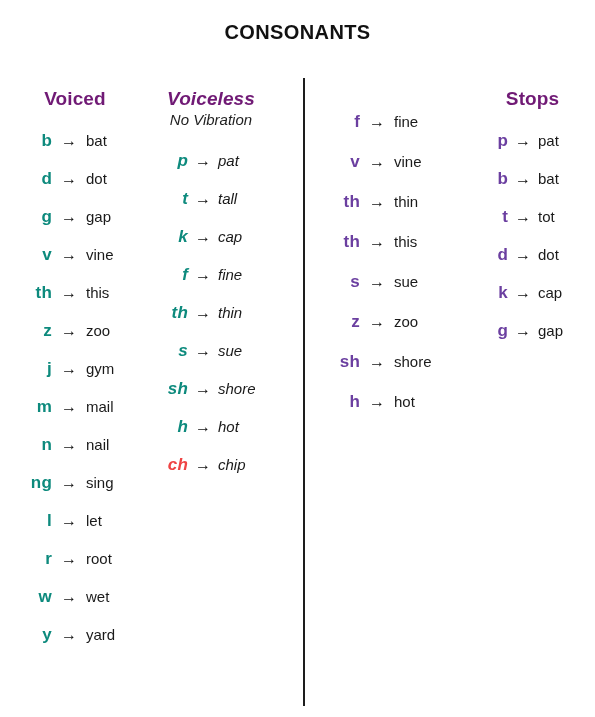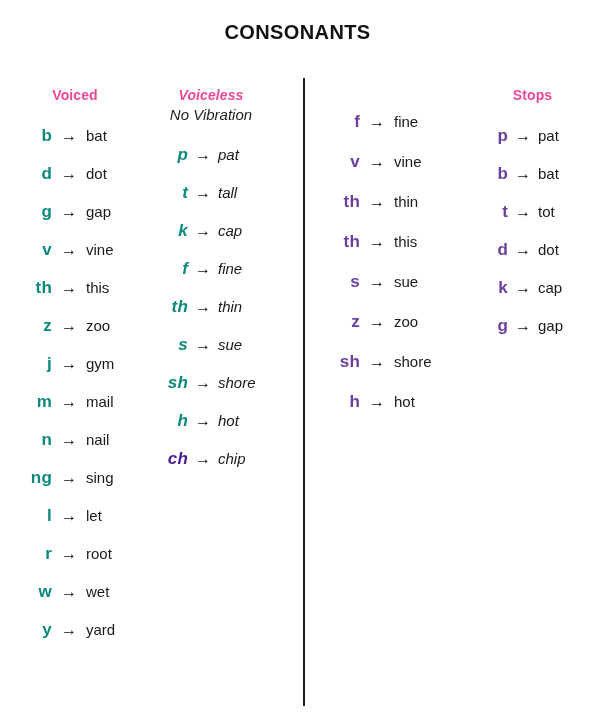--- a/index.html
+++ b/index.html
@@ -44,24 +44,24 @@
     position: absolute;
     top: 88px;
   }
   .col-voiced    { left: 0px;   width: 150px; }
   .col-voiceless { left: 136px; width: 150px; font-style: italic; }
   .col-fricative { left: 312px; width: 158px; }
   .col-stops     { left: 470px; width: 125px; }
 
   .col-head {
     text-align: center;
-    font-size: 14px;
+    font-size: 19px;
     font-weight: bold;
     letter-spacing: 0.1px;
-    color: #ec4899;
+    color: #701a75;
     line-height: 1.12;
   }
   .col-sub {
     text-align: center;
     font-size: 15px;
     font-weight: normal;
     color: #1f1f1f;
     margin-top: 3px;
     line-height: 1.1;
   }
@@ -246,21 +246,21 @@
         <span class="sym" style="color: rgb(13, 138, 125);">sh</span>
         <span class="arrow">→</span>
         <span class="word">shore</span>
       </div>
       <div class="row">
         <span class="sym" style="color: rgb(13, 138, 125);">h</span>
         <span class="arrow">→</span>
         <span class="word">hot</span>
       </div>
       <div class="row">
-        <span class="sym" style="color: #4c1d95;">ch</span>
+        <span class="sym" style="color: #ef4444;">ch</span>
         <span class="arrow">→</span>
         <span class="word">chip</span>
       </div>
     </div>
 </div>
 
 <div class="column col-fricative">
   <div class="rows">
       <div class="row">
         <span class="sym" style="color: rgb(107, 63, 160);">f</span>

